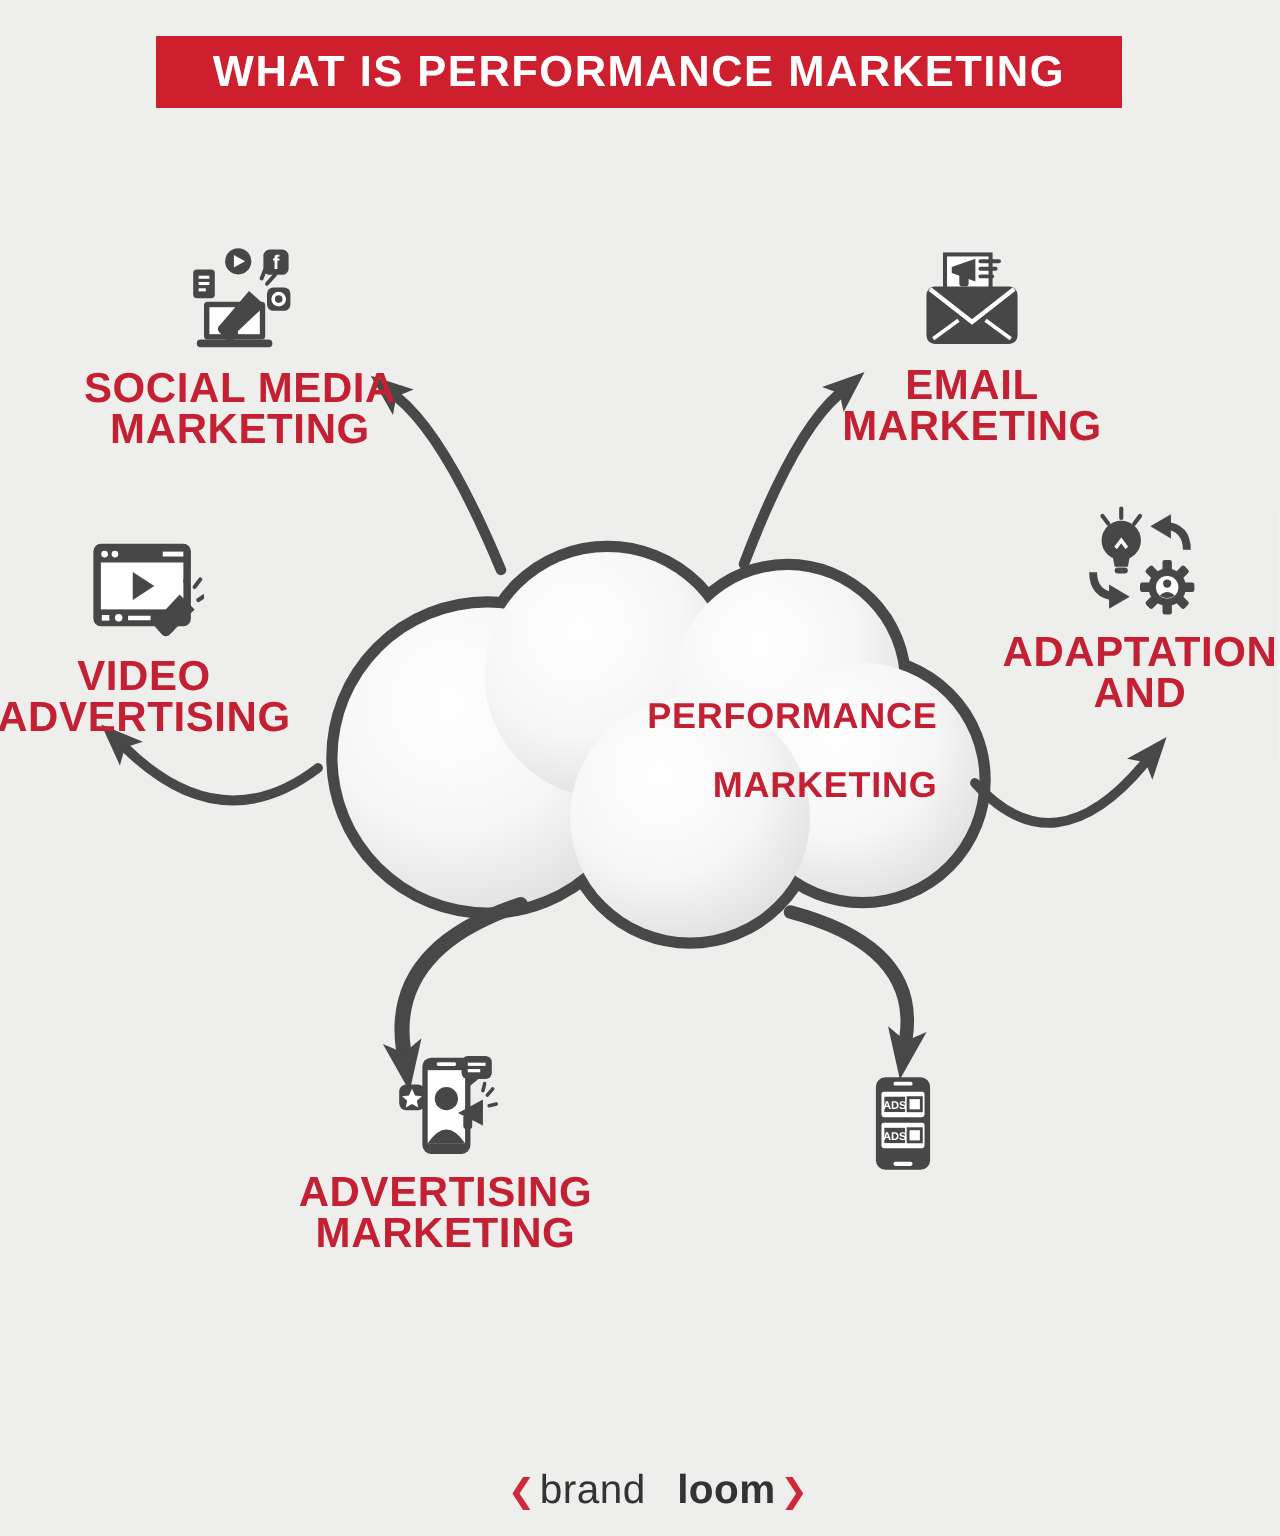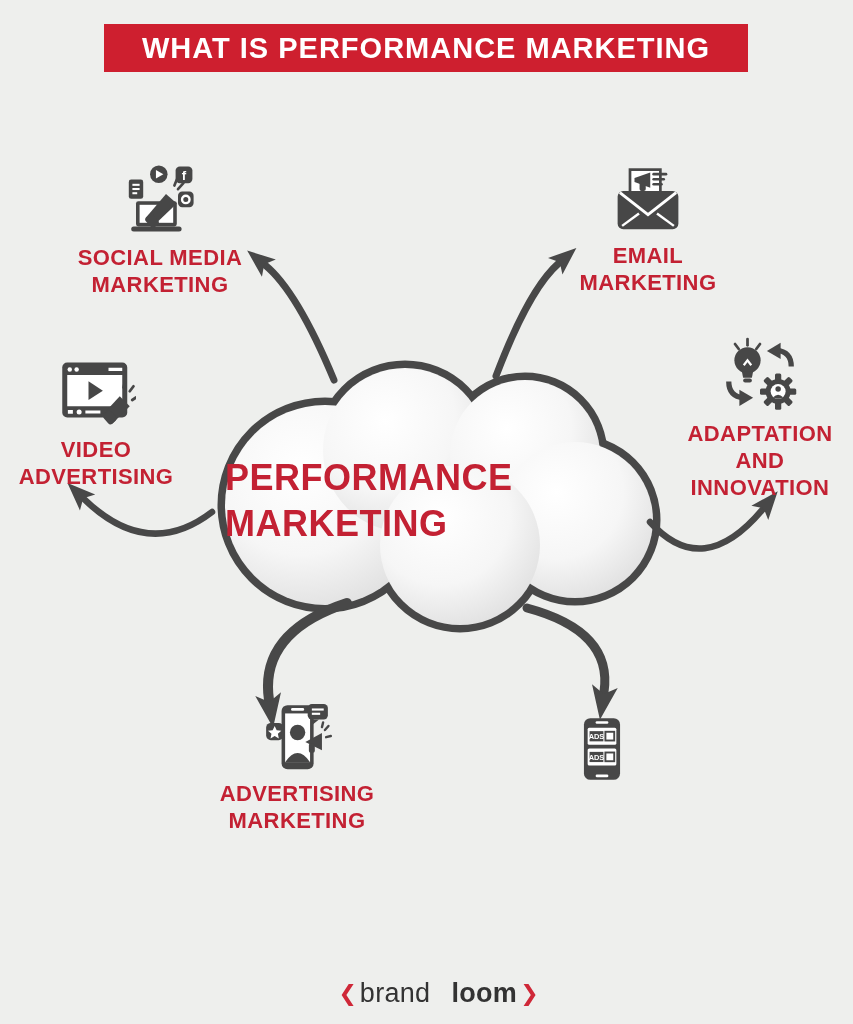--- a/index.html
+++ b/index.html
@@ -15,33 +15,33 @@
     background:#ce1f2f; display:flex; align-items:center; justify-content:center;
   }
   .banner-title {
     color:#ffffff; font-weight:800; font-size:29px; letter-spacing:1px; white-space:nowrap;
   }
   
   .node { position:absolute; display:flex; flex-direction:column; align-items:center; }
   .node .icon-wrap { flex:0 0 auto; }
   .node-label {
     margin-top:4px; text-align:center; color:#c32133; font-weight:800;
-    font-size:22px; line-height:27px; letter-spacing:0.4px; white-space:nowrap;
+    font-size:28px; line-height:27px; letter-spacing:0.4px; white-space:nowrap;
   }
   .n-social     { left:40px;  top:164px; width:240px; }
   .n-email      { left:531px; top:166px; width:234px; }
   .n-video      { left:-14px; top:352px; width:220px; }
   .n-adapt      { left:648px; top:336px; width:224px; }
   .n-influencer { left:182px; top:700px; width:230px; }
   .n-display    { left:487px; top:716px; width:230px; }
   
   .cloud-svg { position:absolute; left:200px; top:345px; }
   .cloud-title {
-    position:absolute; left:225px; top:455px; width:400px; text-align:left;
-    color:#c32133; font-weight:800; font-size:36px; line-height:46px; letter-spacing:0.5px;
+    position:absolute; left:225px; top:455px; width:400px; text-align:right;
+    color:#c32133; font-weight:800; font-size:24px; line-height:46px; letter-spacing:0.5px;
   }
   
   .arrows { position:absolute; left:0; top:0; pointer-events:none; }
   
   .logo {
     position:absolute; left:0; top:978px; width:100%;
     display:flex; align-items:center; justify-content:center; gap:1px;
     font-size:27px; color:#333333;
   }
   .logo .bracket { color:#cf2838; font-weight:700; font-size:22px; padding:0 2px; }
@@ -222,21 +222,20 @@
             <circle cx="46.5" cy="44" r="6" fill="#ffffff"></circle>
             <circle cx="46.5" cy="42" r="2.2"></circle>
             <path d="M42.5 48.5 Q46.5 44.5 50.5 48.5 Q46.5 51 42.5 48.5 Z"></path>
           </g>
         </g>
       </svg>
     </div>
     <div class="node-label">
       <div>ADAPTATION</div>
       <div>AND</div>
-      <div>INNOVATION</div>
     </div>
   </div>
 
   <div class="node n-influencer">
     <div class="icon-wrap">
       <svg width="76" height="72" viewBox="0 0 64 60">
         <g fill="#474747">
           <rect x="19" y="4" width="27" height="54" rx="5"></rect>
           <rect x="27" y="6.5" width="11" height="2.2" rx="1.1" fill="#ffffff"></rect>
           <rect x="22" y="11" width="21" height="41" fill="#ffffff"></rect>

